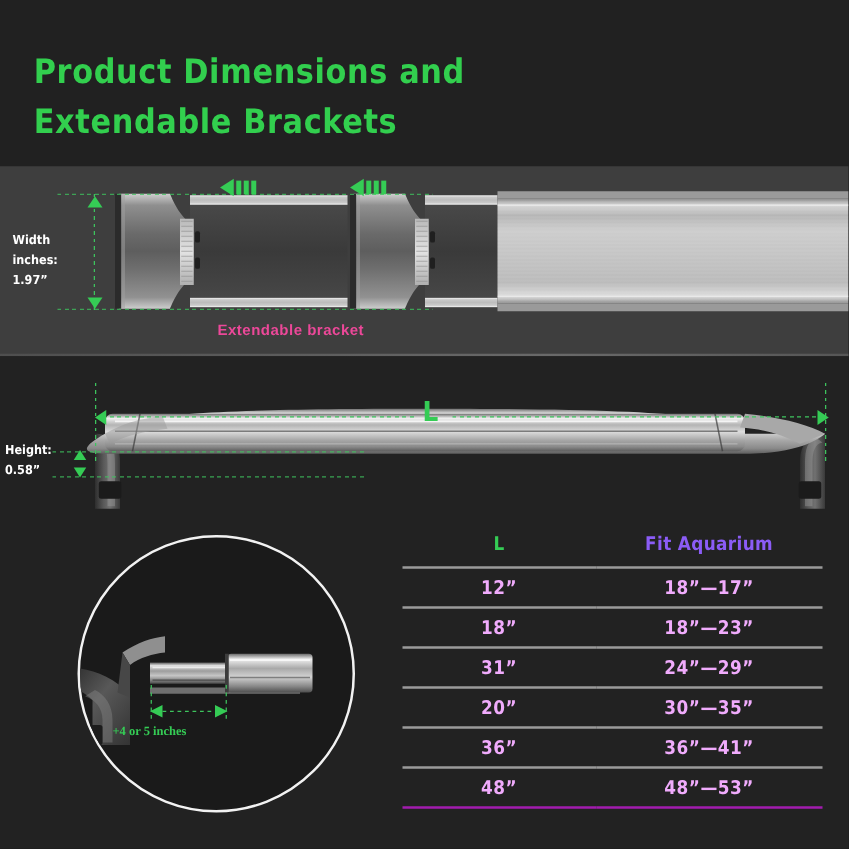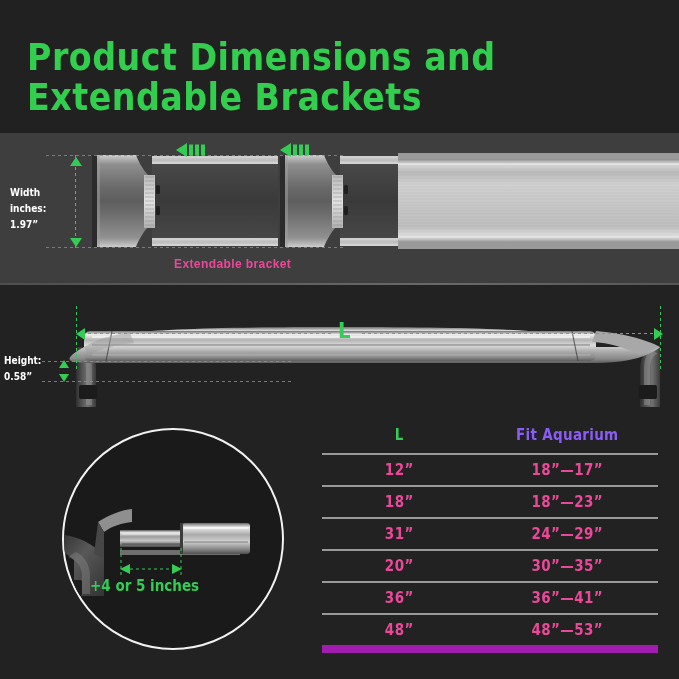--- a/index.html
+++ b/index.html
@@ -44,21 +44,21 @@
     width: 679px; height: 394px;
     background: #222222;
   }
 
   
   .title {
     position: absolute;
     left: 27px; top: 38px;
     width: 560px;
     color: #32cf4e;
-    font-size: 37px;
+    font-size: 27px;
     line-height: 40px;
     font-weight: bold;
     letter-spacing: 0.5px;
     font-family: "DejaVu Sans", sans-serif;
     font-stretch: condensed;
     white-space: pre-line;
   }
   .gline-h {
     position: absolute;
     height: 1px;
@@ -147,31 +147,31 @@
     font-size: 15px;
     font-weight: bold;
     font-family: "DejaVu Sans", sans-serif;
     font-stretch: condensed;
     padding: 2px 0 9px 0;
     letter-spacing: .3px;
   }
   .th-l { color: #35cc55; width: 46%; }
   .th-fit { color: #8b5cf6; width: 54%; }
   .spec-table td {
-    color: #ec4899;
+    color: #f0abfc;
     font-size: 15px;
     font-weight: bold;
     font-family: "DejaVu Sans", sans-serif;
     font-stretch: condensed;
     padding: 6px 0 6px 0;
     text-align: center;
     border-top: 2px solid #9a9a9a;
     letter-spacing: .4px;
   }
-  .spec-table tr:last-child td { border-bottom: 8px solid #a21caf; }
+  .spec-table tr:last-child td { border-bottom: 2px solid #a21caf; }
 </style>
 </head>
 <body>
 
 <div id="page">
 
   <div class="band-header"></div>
   <div class="title">Product Dimensions and
 Extendable Brackets</div>
 
@@ -419,21 +419,21 @@
       <line x1="120" y1="98" x2="184" y2="98" stroke="#ffffff" stroke-opacity=".7" stroke-width="1.4"></line>
       <line x1="120" y1="112" x2="184" y2="112" stroke="#2d2d2d" stroke-opacity=".5" stroke-width="1.2"></line>
       <rect x="116" y="93" width="3" height="31" fill="#3c3c3c"></rect>
 
       <line x1="57" y1="118" x2="57" y2="148" stroke="#3dc45d" stroke-width="1" stroke-dasharray="3 3"></line>
       <line x1="117" y1="118" x2="117" y2="148" stroke="#3dc45d" stroke-width="1" stroke-dasharray="3 3"></line>
       <line x1="60" y1="139" x2="114" y2="139" stroke="#3dc45d" stroke-width="1" stroke-dasharray="3 3"></line>
       <path d="M56,139 L66,134 L66,144 Z" fill="#35cc55"></path>
       <path d="M118,139 L108,134 L108,144 Z" fill="#35cc55"></path>
     </svg>
-    <div class="dim-label dim-label-green" style="left:26px; top:148px; font-size:15px; white-space:nowrap;">+4 or 5 inches</div>
+    <div class="dim-label dim-label-green" style="left:26px; top:148px; font-size:10px; white-space:nowrap;font-family:Liberation Serif, serif;">+4 or 5 inches</div>
   </div>
 
   <div class="spec-table">
     <table>
       <thead>
         <tr>
           <th class="th-l">L</th>
           <th class="th-fit">Fit Aquarium</th>
         </tr>
       </thead>

